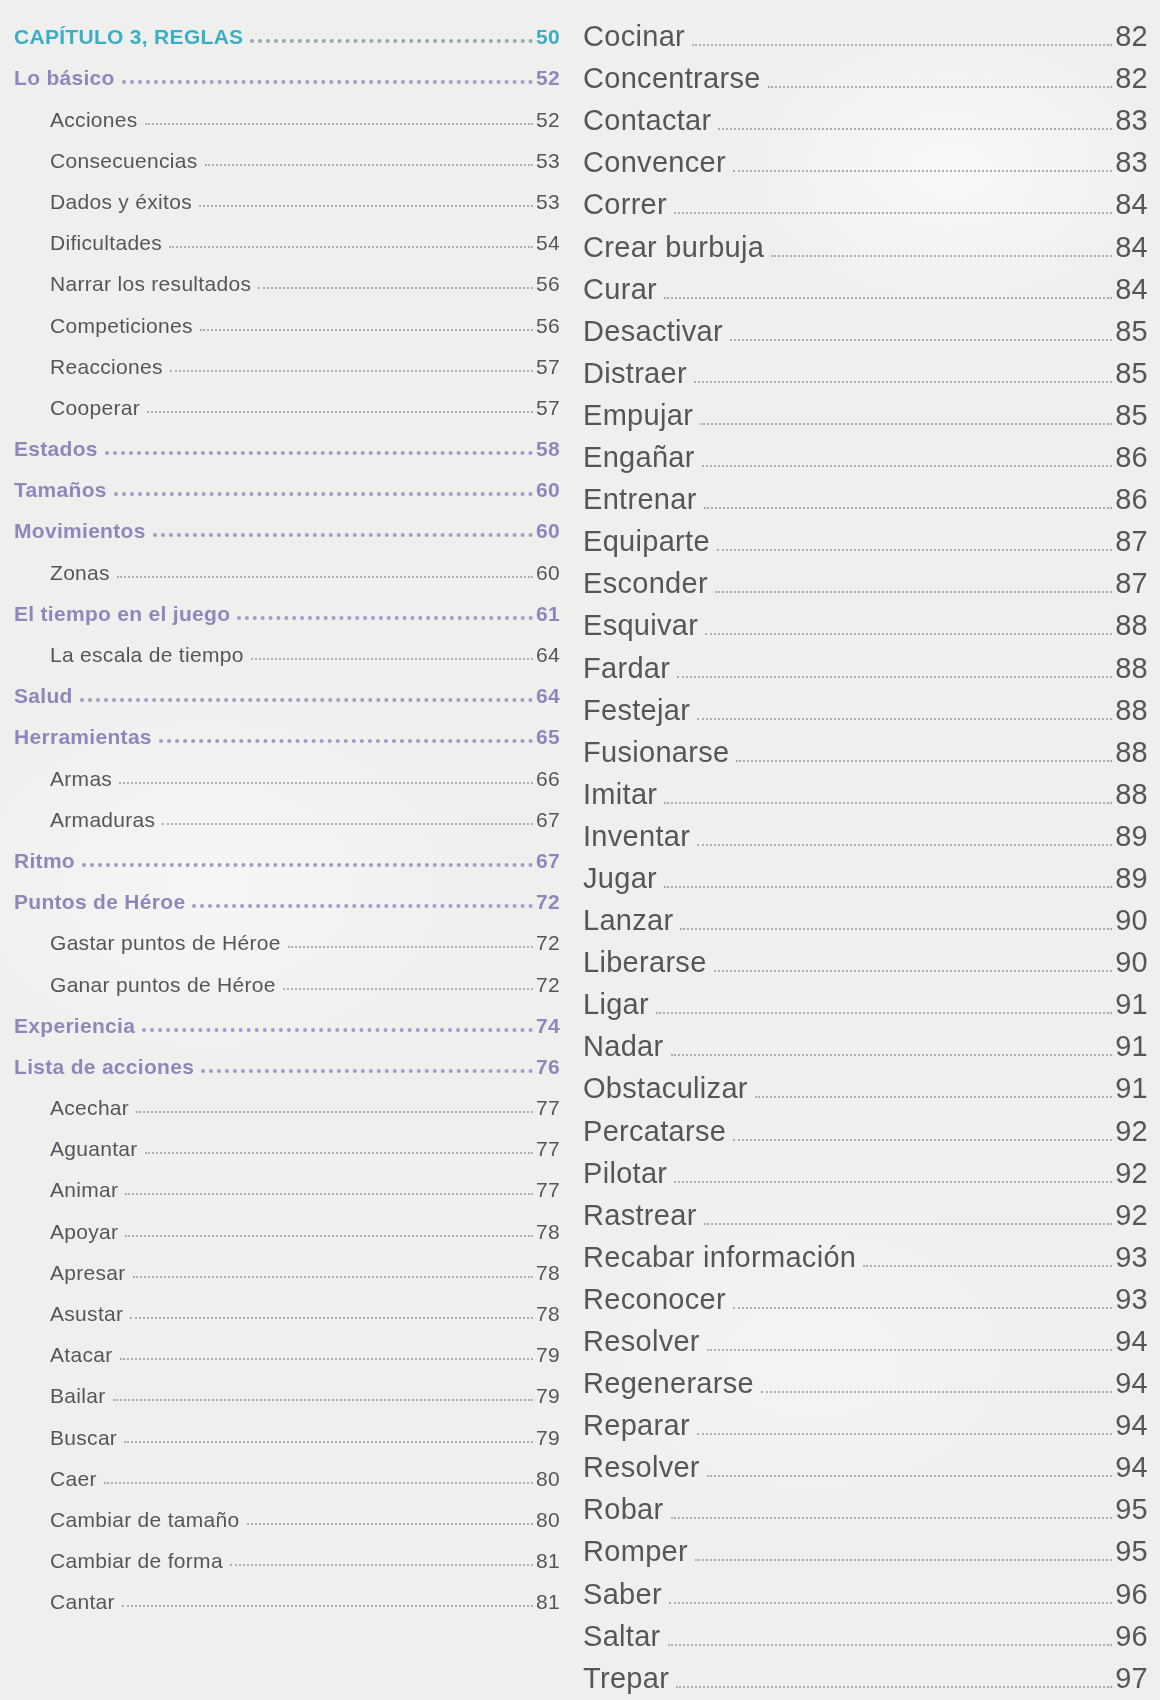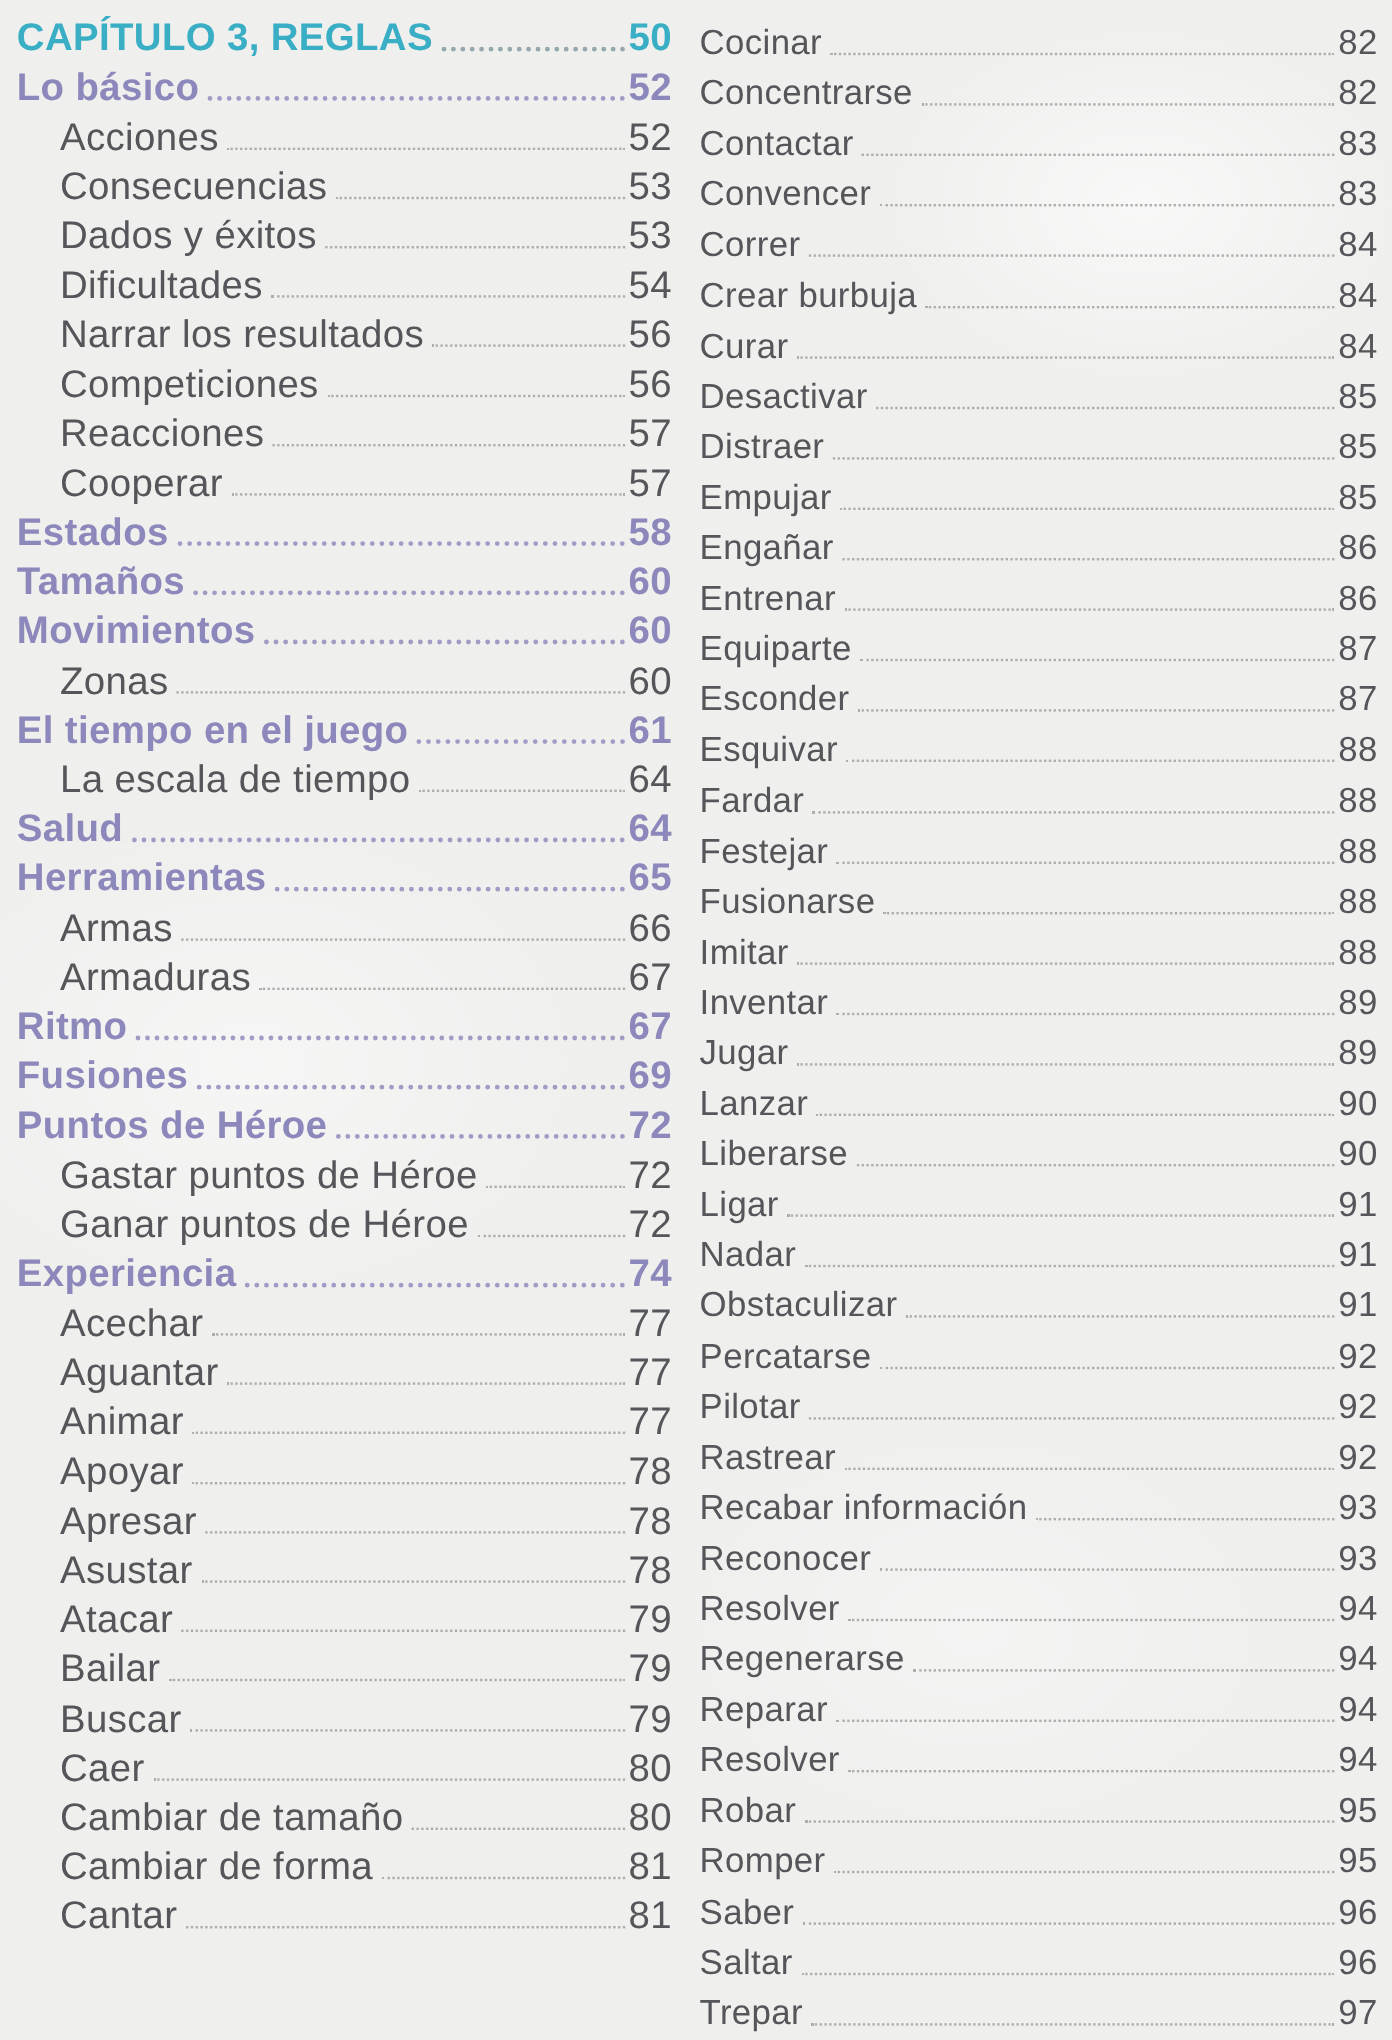--- a/index.html
+++ b/index.html
@@ -28,21 +28,21 @@
   }
   .col-left  { left: 14px;  width: 546px; padding-top: 12px; }
   .col-right { left: 583px; width: 565px; padding-top: 15px; }
 
   .row {
     display: flex;
     align-items: flex-end;
     box-sizing: border-box;
     padding-bottom: 6px;
   }
-  .col-left  .row { height: 41.2px; font-size: 32px; }
+  .col-left  .row { height: 41.2px; font-size: 21px; }
   .col-right .row { height: 42.1px; font-size: 29px; text-align: center; }
 
   .label, .pagenum {
     line-height: 1;
     white-space: nowrap;
     letter-spacing: 0.3px;
   }
 
   .leader {
     flex: 1 1 auto;
@@ -180,43 +180,43 @@
         <span class="label">Armaduras</span>
         <span class="leader"></span>
         <span class="pagenum">67</span>
       </div>
       <div class="row lvl-section">
         <span class="label">Ritmo</span>
         <span class="leader"></span>
         <span class="pagenum">67</span>
       </div>
       <div class="row lvl-section">
-        <span class="label">Fusiones</span>
-        <span class="leader"></span>
-        <span class="pagenum">69</span>
-      </div>
-      <div class="row lvl-section">
         <span class="label">Puntos de Héroe</span>
         <span class="leader"></span>
         <span class="pagenum">72</span>
       </div>
       <div class="row lvl-sub">
         <span class="label">Gastar puntos de Héroe</span>
         <span class="leader"></span>
         <span class="pagenum">72</span>
       </div>
       <div class="row lvl-sub">
         <span class="label">Ganar puntos de Héroe</span>
         <span class="leader"></span>
         <span class="pagenum">72</span>
       </div>
       <div class="row lvl-section">
         <span class="label">Experiencia</span>
         <span class="leader"></span>
         <span class="pagenum">74</span>
+      </div>
+      <div class="row lvl-section">
+        <span class="label">Lista de acciones</span>
+        <span class="leader"></span>
+        <span class="pagenum">76</span>
       </div>
       <div class="row lvl-sub">
         <span class="label">Acechar</span>
         <span class="leader"></span>
         <span class="pagenum">77</span>
       </div>
       <div class="row lvl-sub">
         <span class="label">Aguantar</span>
         <span class="leader"></span>
         <span class="pagenum">77</span>

